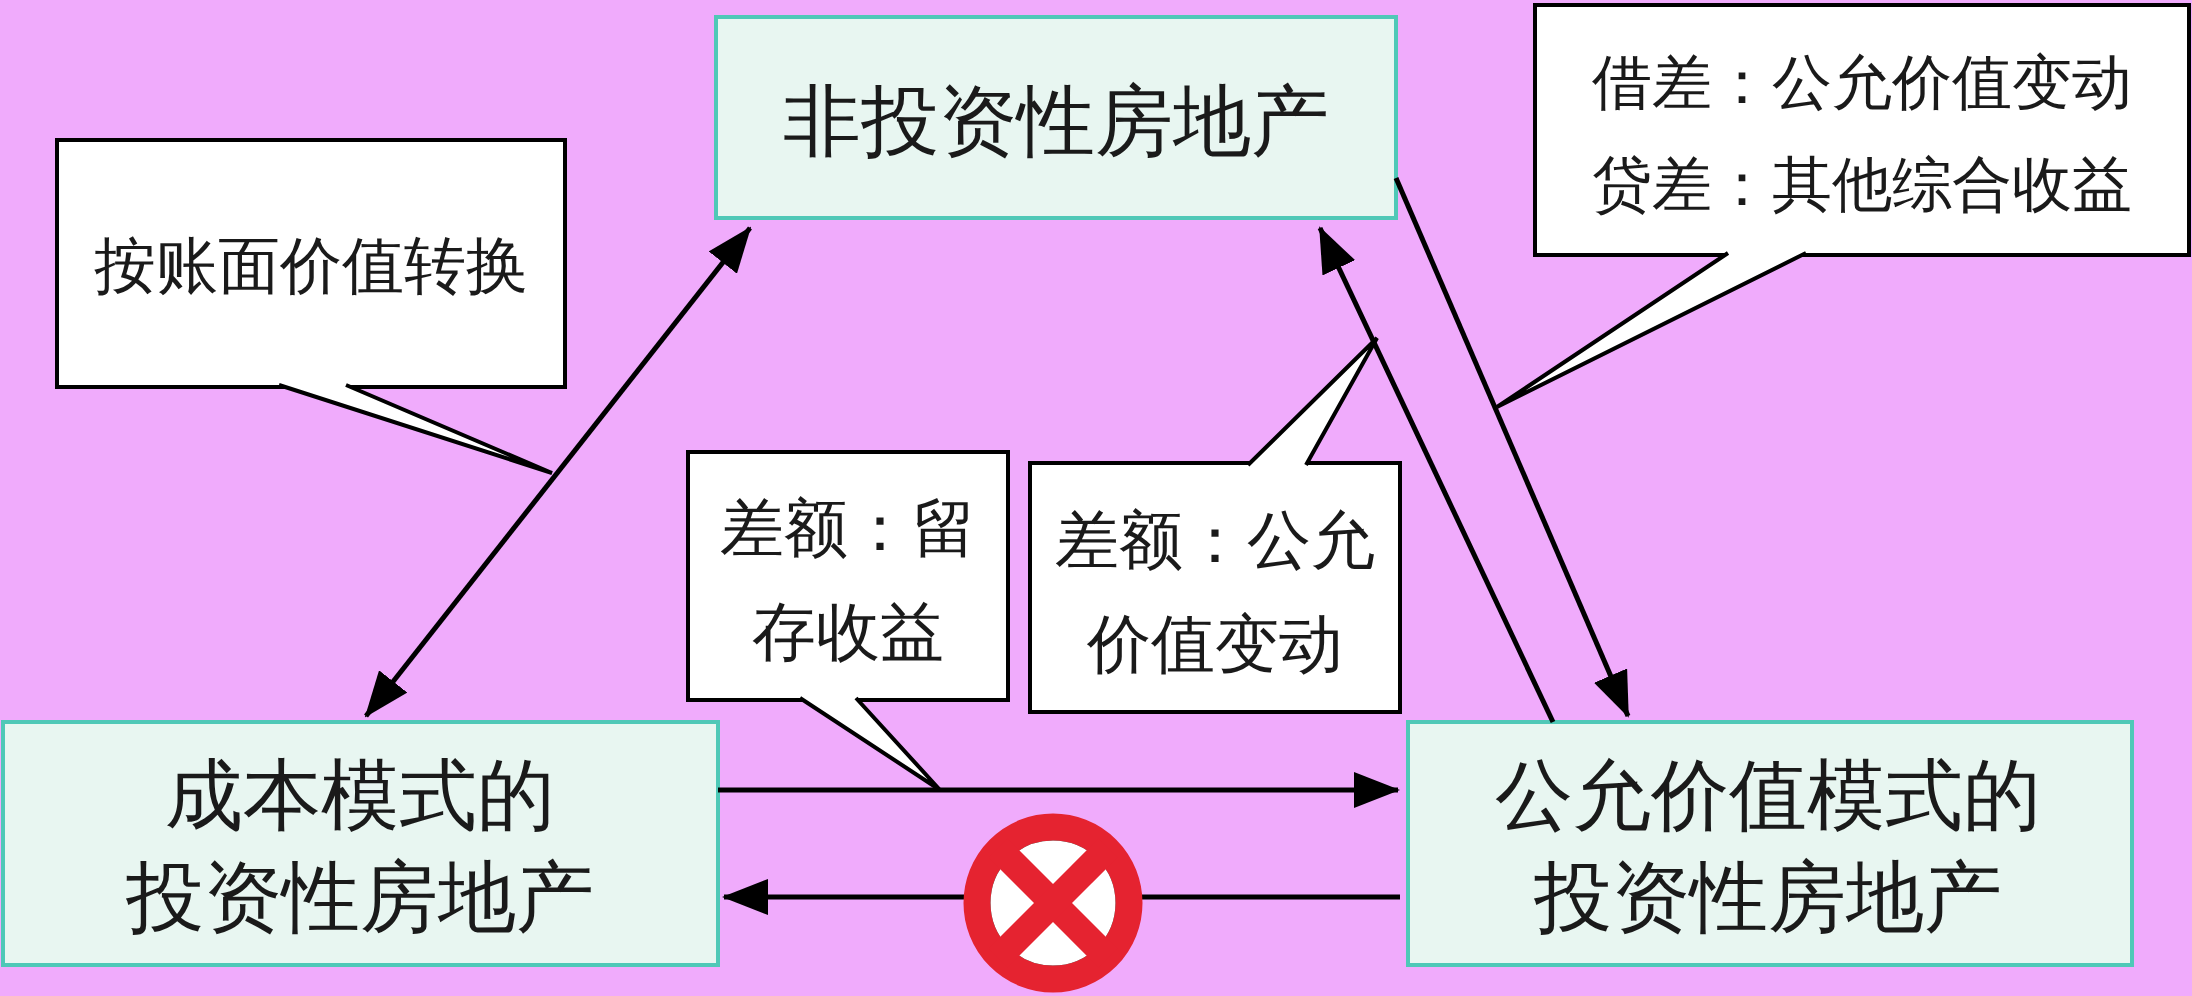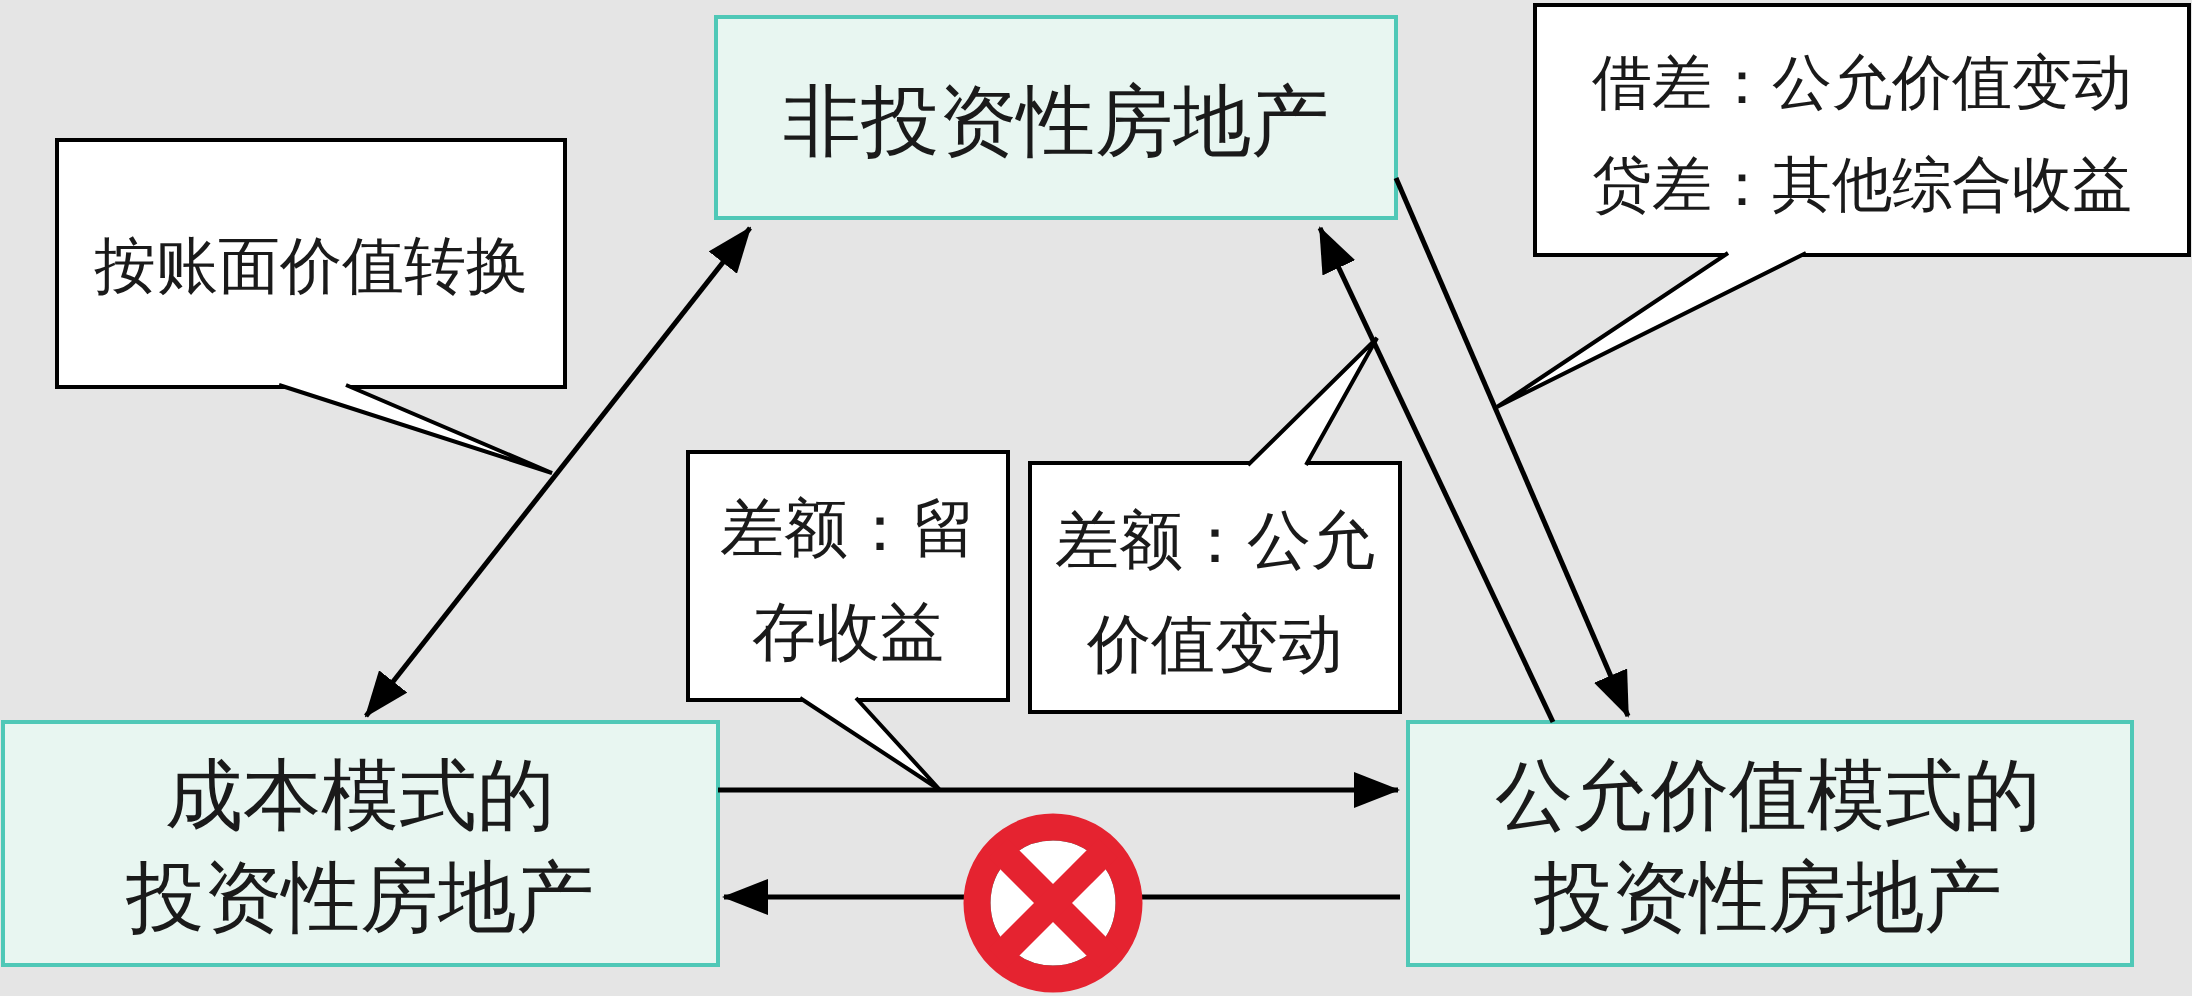--- a/index.html
+++ b/index.html
@@ -4,21 +4,21 @@
 <style>
   html, body {
     margin: 0;
     padding: 0;
     background: #ffffff;
   }
   .stage {
     position: relative;
     width: 2192px;
     height: 996px;
-    background: #e5e5e5;
+    background: #f0abfc;
     font-family: "Liberation Sans", "DejaVu Sans", sans-serif;
   }
   svg { display: block; }
 
   .teal-box {
     fill: #e8f6f1;
     stroke: #4fc8b7;
     stroke-width: 4;
   }
   .callout {

